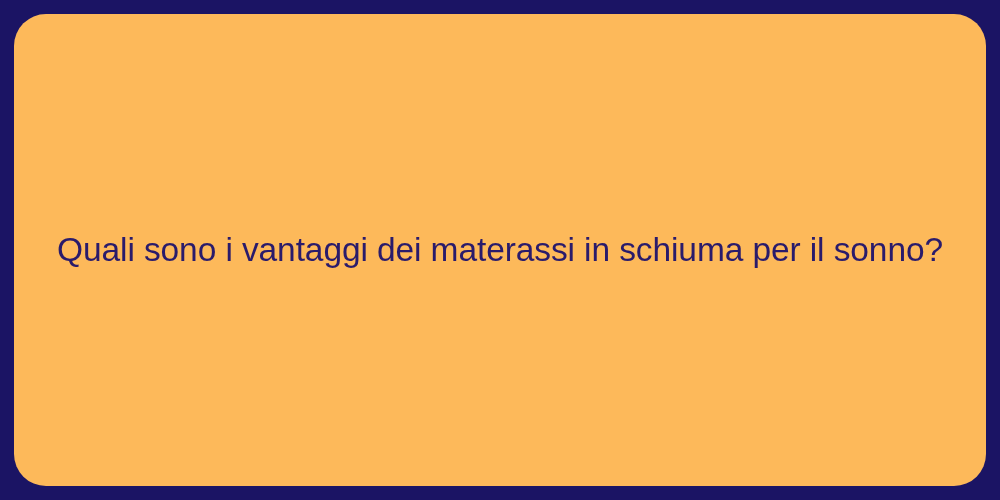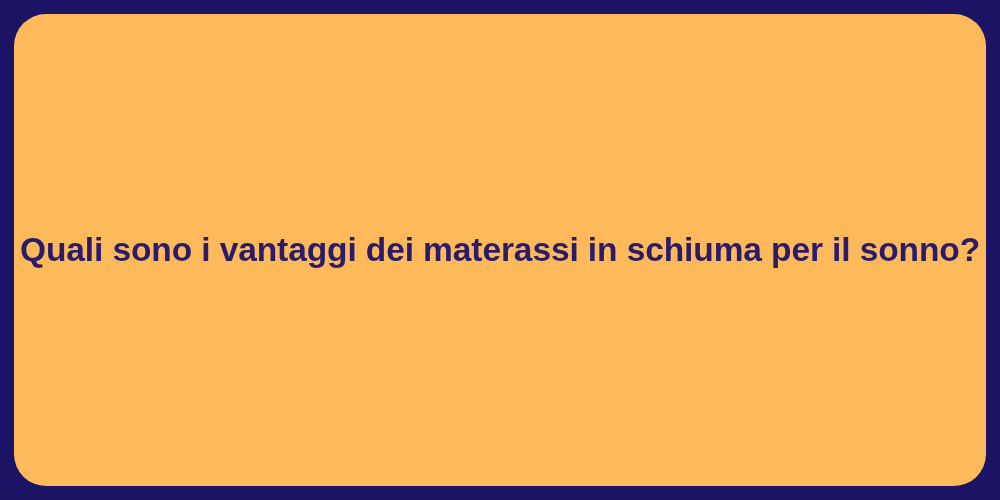--- a/index.html
+++ b/index.html
@@ -33,21 +33,21 @@
     align-items: center;
     justify-content: center;
     padding: 0 56px;
   }
 
   .headline {
     margin: 0;
     color: #2a1b6b;
     font-family: "Liberation Sans", sans-serif;
     font-size: 33.5px;
-    font-weight: bold;
+    font-weight: normal;
     line-height: 1.25;
     letter-spacing: -0.1px;
     text-align: center;
     white-space: nowrap;
   }
 </style>
 </head>
 <body>
 
 <div class="poster">

